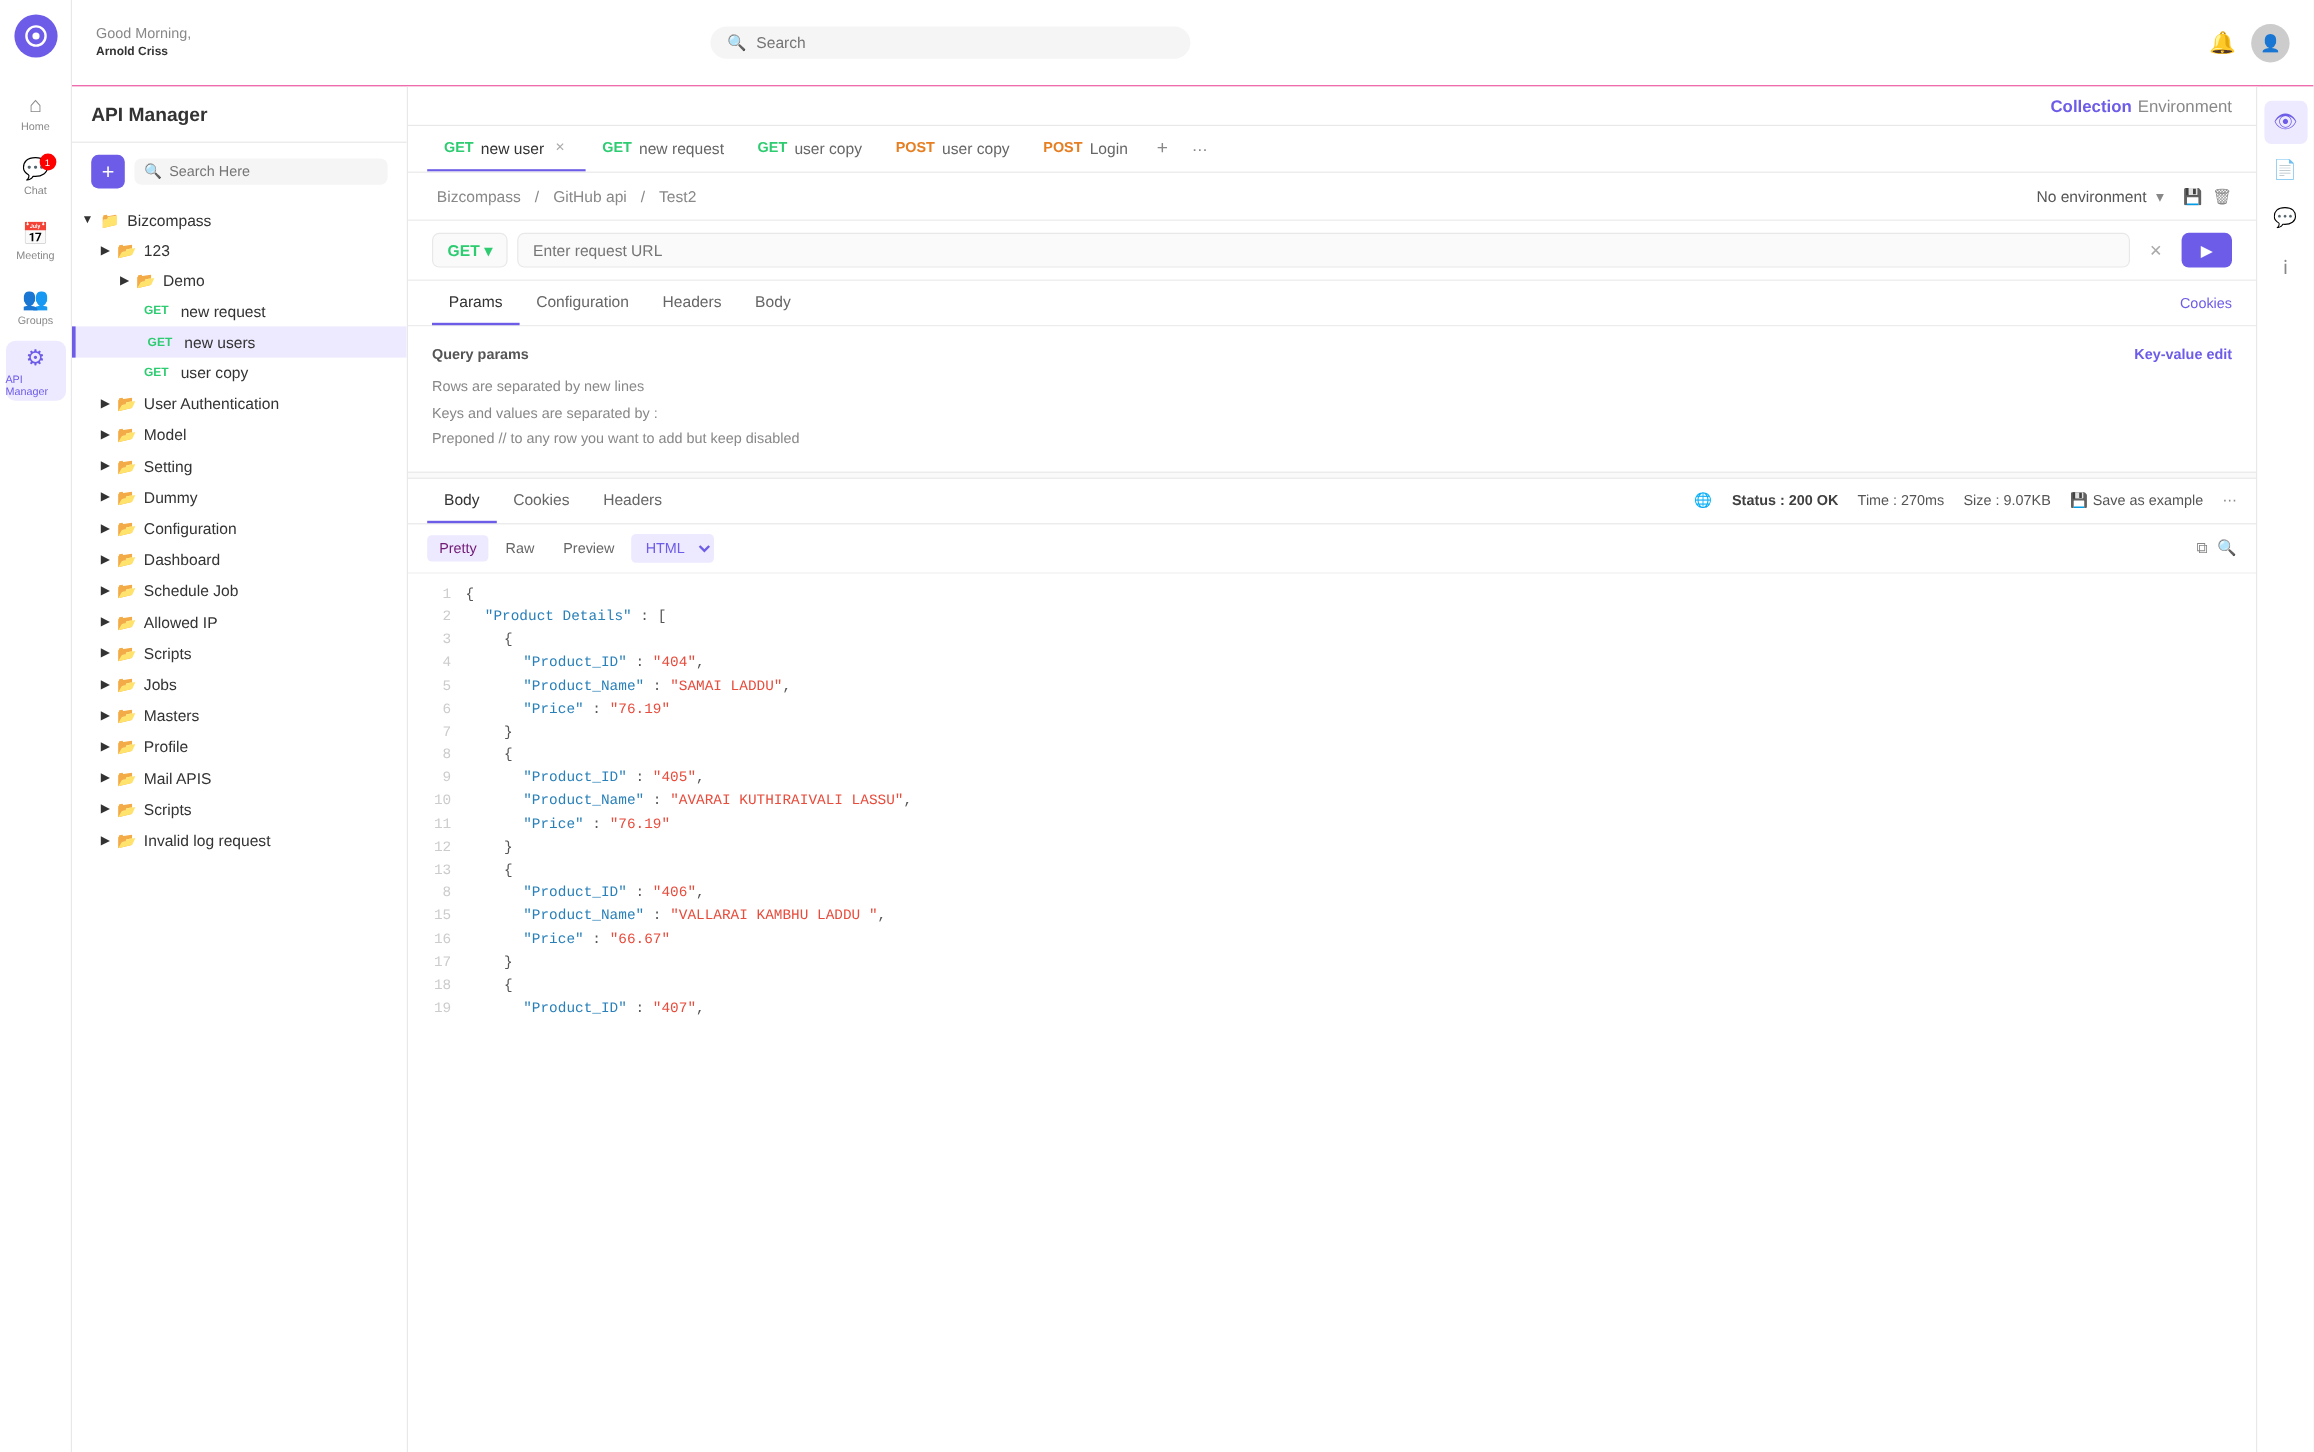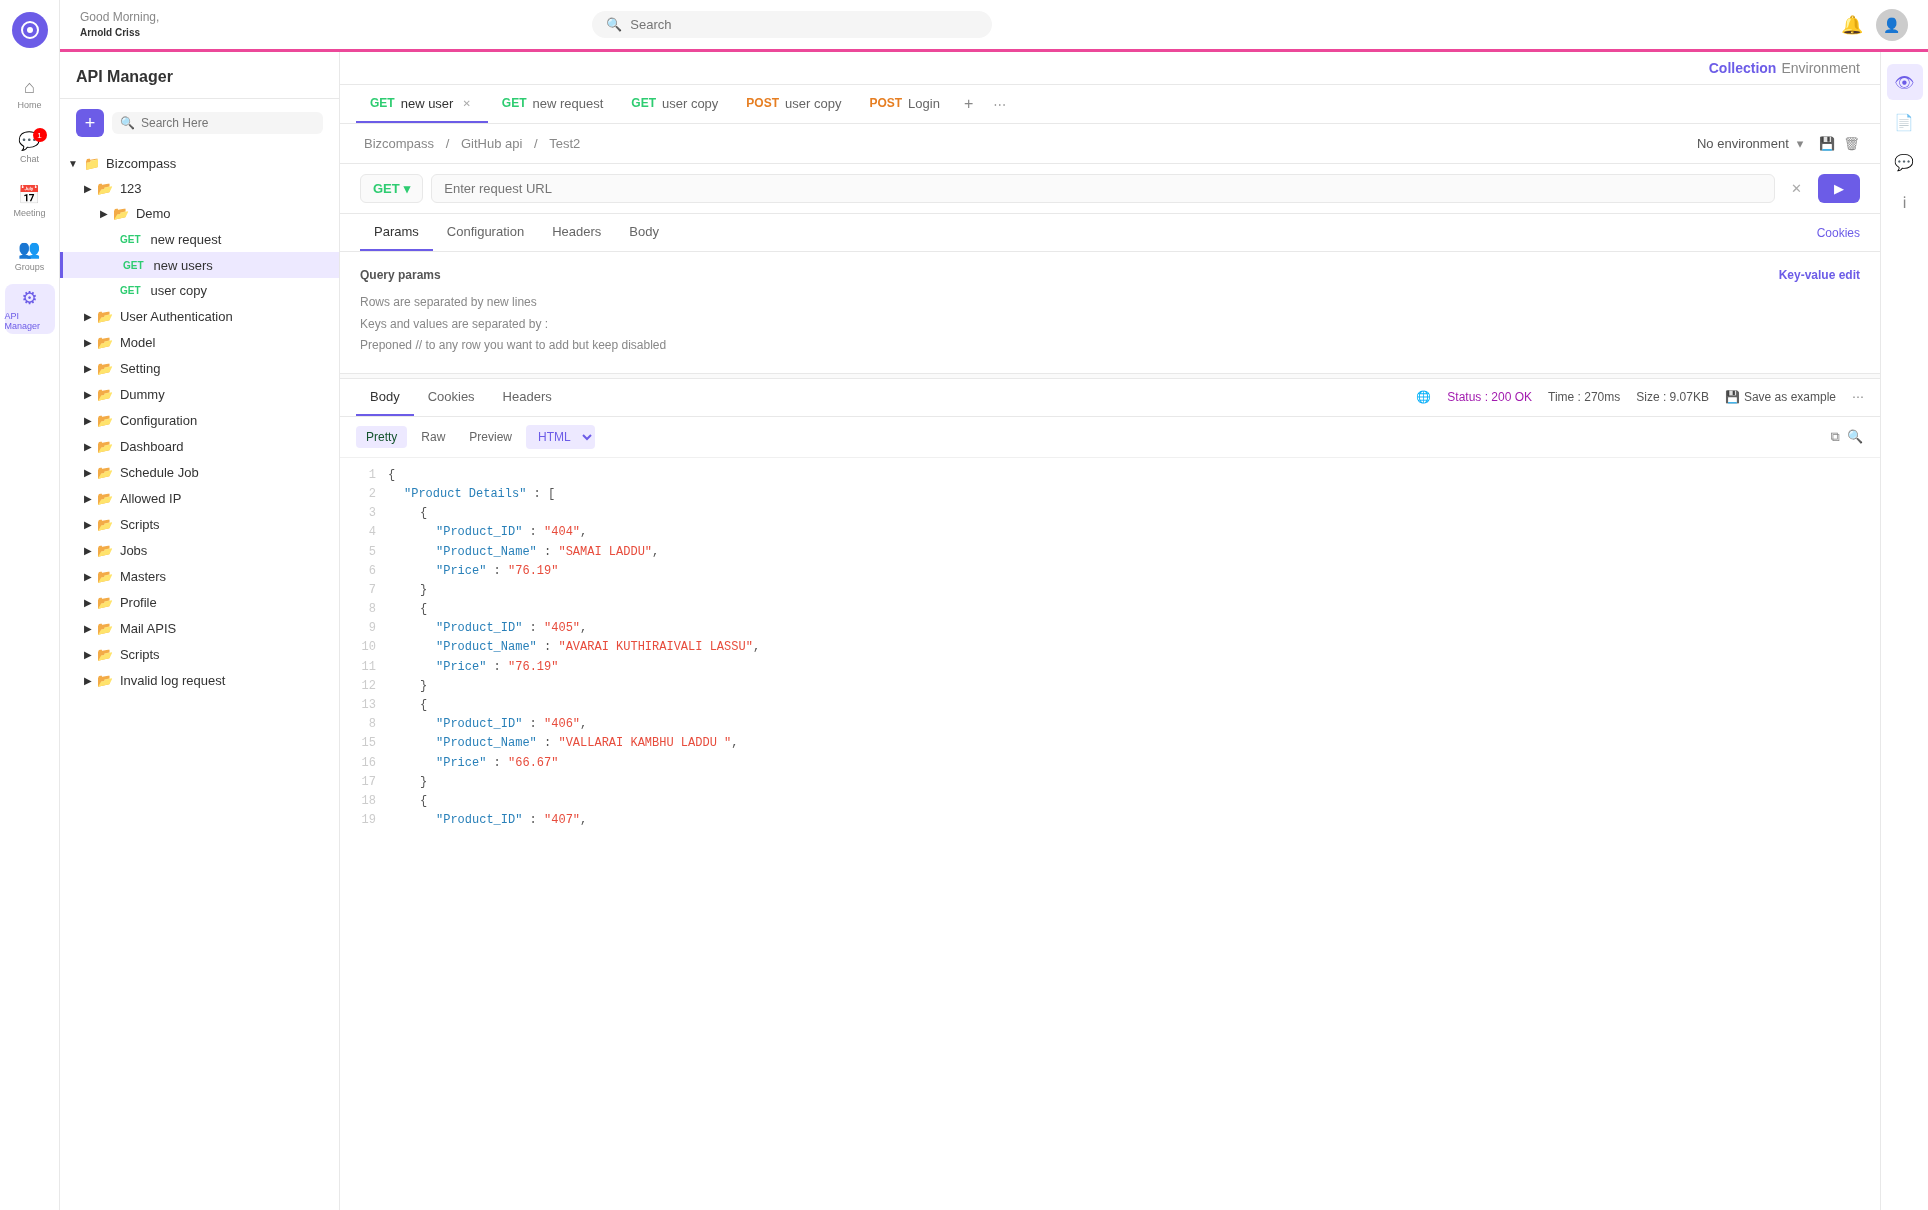--- a/index.html
+++ b/index.html
@@ -107,23 +107,23 @@
     .tree-great { padding-left: 56px; }
 
     
     .main-area {
       flex: 1;
       display: flex;
       flex-direction: column;
       overflow: hidden;
     }
     .top-header {
-      height: 52px;
-      background: #fff;
-      border-bottom: 3px solid #ec4899;
+      height: 72px;
+      background: #fff;
+      border-bottom: 1px solid #ec4899;
       display: flex; align-items: center;
       padding: 0 20px;
       gap: 16px;
     }
     .top-header .greeting { line-height: 1.3; }
     .top-header .greeting .good { font-size: 12px; color: #888; }
     .top-header .greeting .name { font-size: 10px; font-weight: 600; color: #333; }
     .top-header .search-bar {
       flex: 1; max-width: 400px; margin: 0 auto;
       display: flex; align-items: center;
@@ -297,39 +297,39 @@
       cursor: pointer; color: #666;
       border-bottom: 2px solid transparent;
       font-size: 13px;
     }
     .response-tab.active { border-bottom-color: #6c5ce7; color: #333; font-weight: 500; }
     .response-meta {
       margin-left: auto;
       display: flex; align-items: center; gap: 16px;
       font-size: 12px; color: #555;
     }
-    .status-ok { color: #a21caf; font-weight: 400; }
+    .status-ok { color: #404040; font-weight: 700; }
     .save-example-btn {
       display: flex; align-items: center; gap: 4px;
       color: #555; cursor: pointer;
     }
 
     
     .format-tabs {
       display: flex; align-items: center; gap: 4px;
       padding: 8px 16px;
       border-bottom: 1px solid #f0f0f0;
     }
     .format-tab {
       padding: 4px 10px;
       border-radius: 4px;
       cursor: pointer; color: #666;
       font-size: 12px;
     }
-    .format-tab.active { background: #ede9ff; color: #14532d; font-weight: 500; }
+    .format-tab.active { background: #ede9ff; color: #701a75; font-weight: 500; }
     .html-select {
       background: #ede9ff; color: #6c5ce7;
       border: none; border-radius: 4px;
       padding: 4px 8px; font-size: 12px; cursor: pointer;
     }
     .format-actions { margin-left: auto; display: flex; gap: 8px; color: #888; }
 
     
     .json-body {
       flex: 1;

